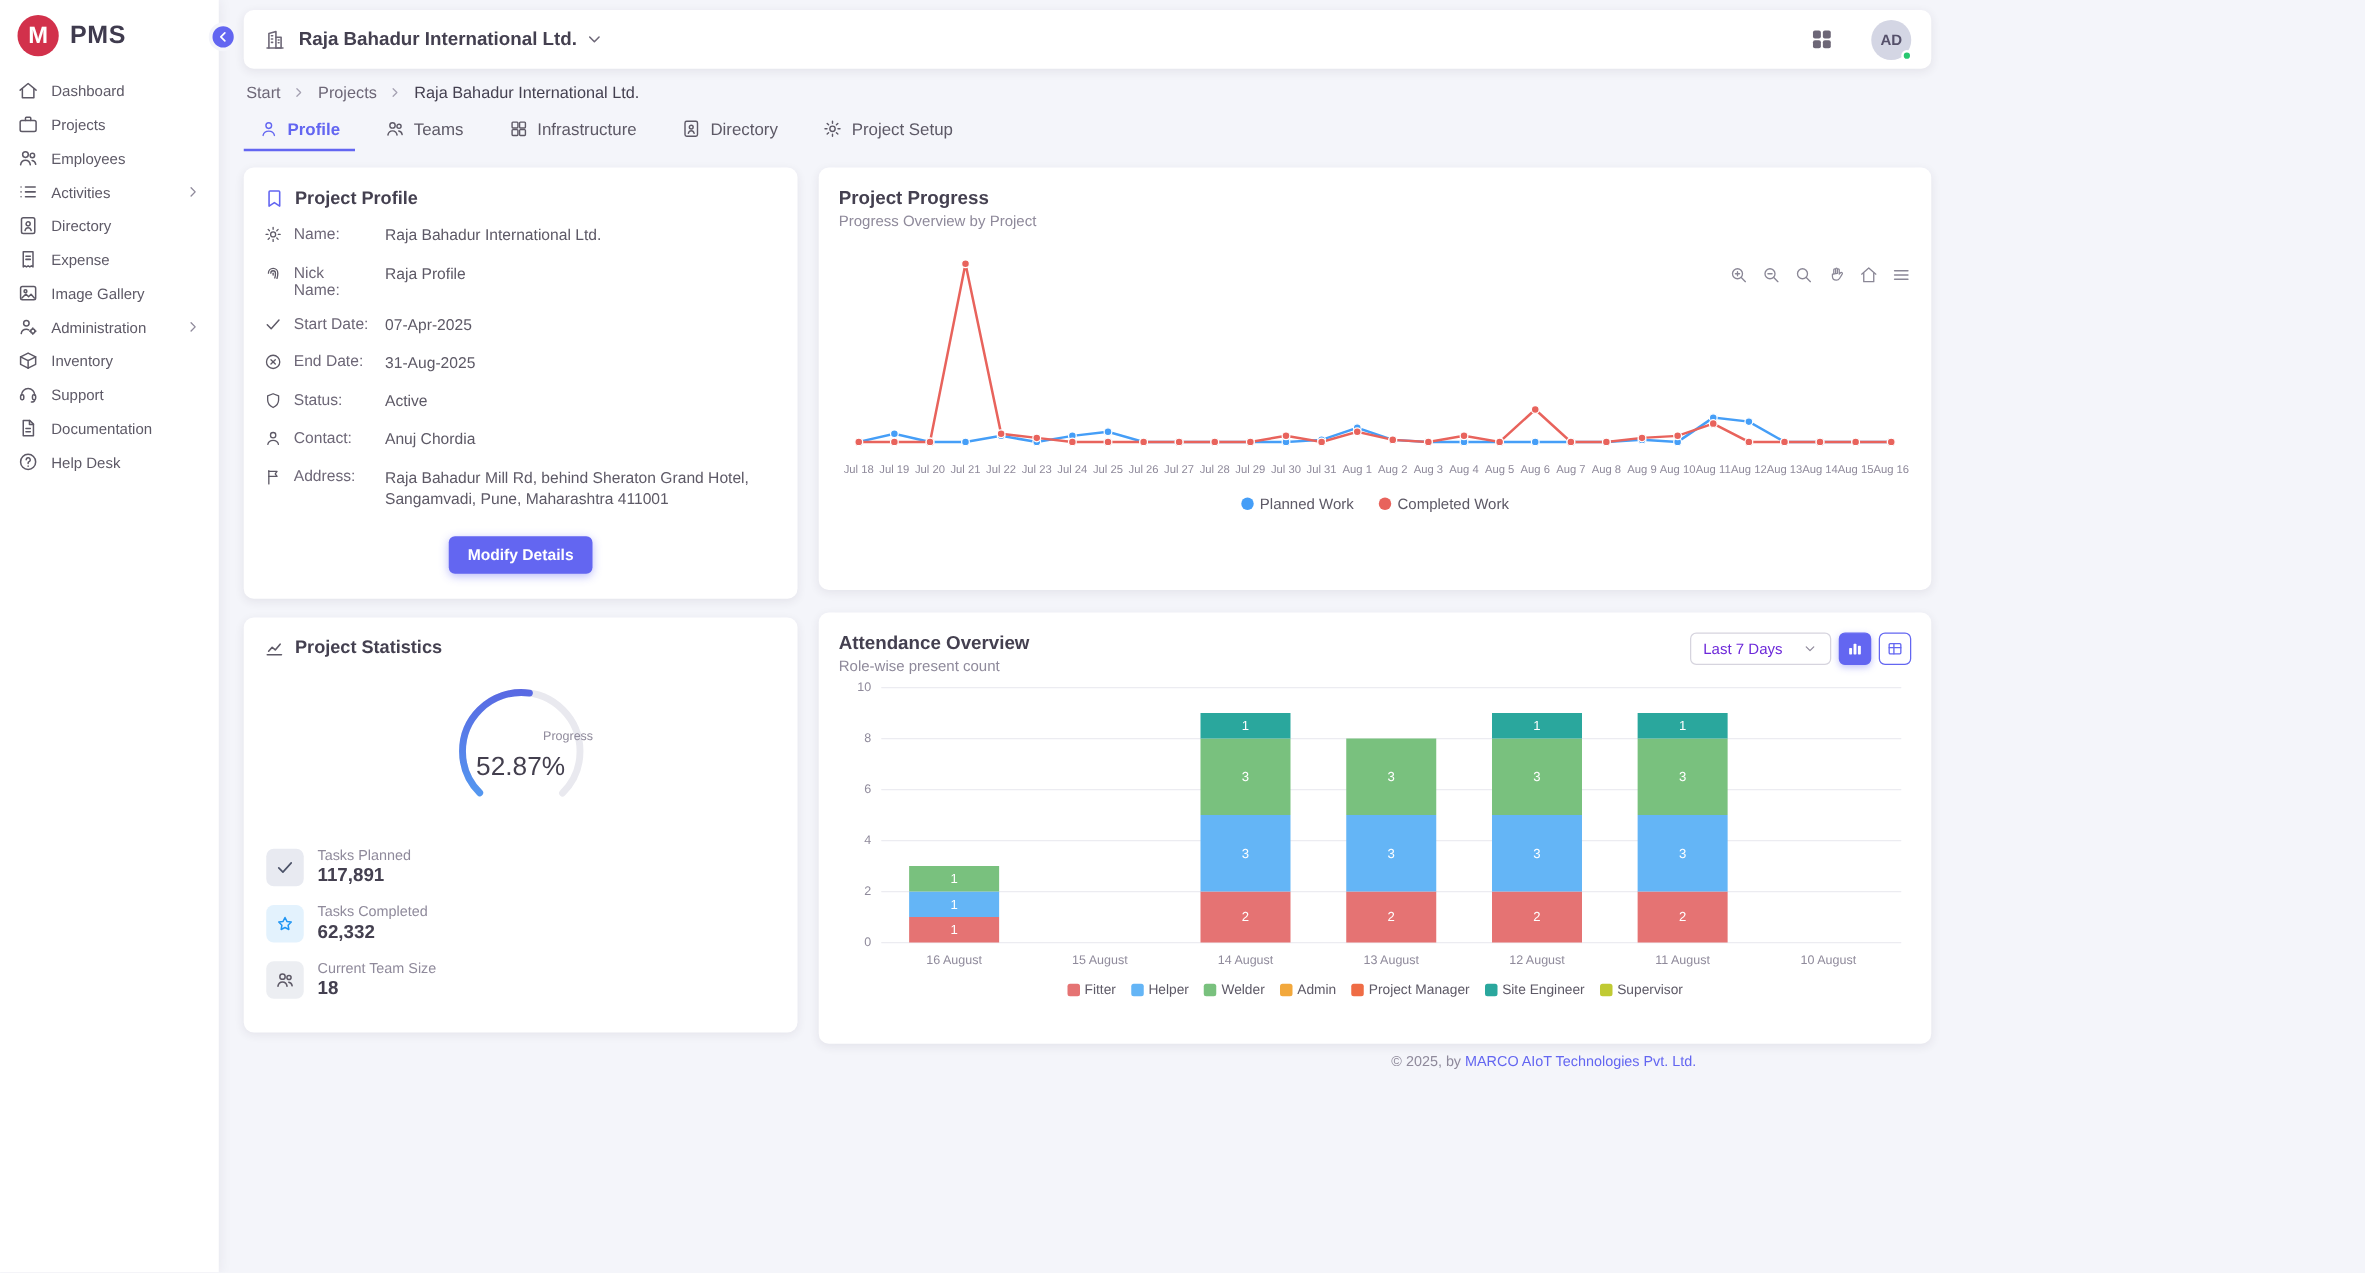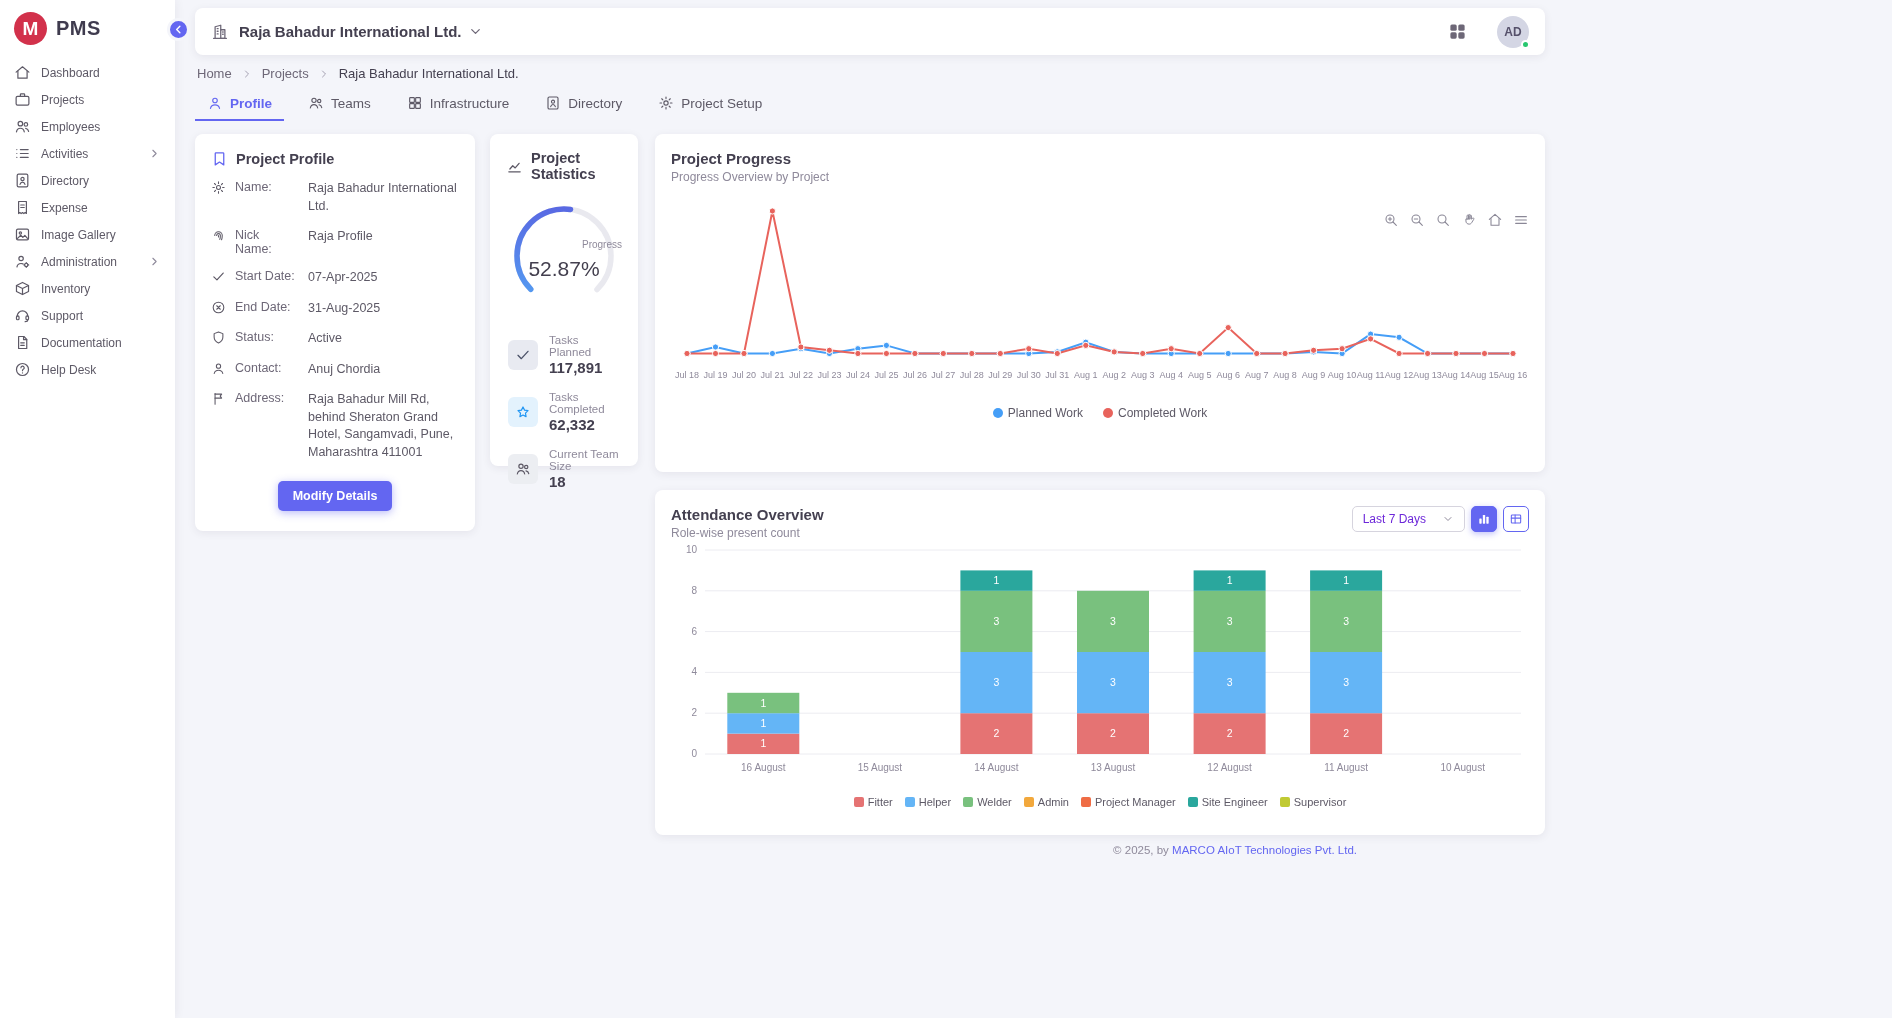--- a/index.html
+++ b/index.html
@@ -51,21 +51,21 @@
   .crumb { cursor:pointer; }
   .crumb.current { color:#444050; cursor:default; }
 
   .tabs { display:flex; gap:12px; margin-bottom:13px; }
   .tab { display:flex; align-items:center; gap:7px; padding:8px 12px; font-size:13.5px; color:#5d5966;
     cursor:pointer; border-bottom:2px solid transparent; }
   .tab.active { color:#6366f1; font-weight:600; border-bottom-color:#6366f1; }
   .tab .t-icon { display:flex; }
 
   .content { display:flex; gap:17px; align-items:flex-start; }
-  .col-left { width:443px; display:flex; flex-direction:row; gap:15px; }
+  .col-left { width:443px; display:flex; flex-direction:column; gap:15px; }
   .col-right { width:890px; display:flex; flex-direction:column; gap:18px;justify-content:space-between; }
 
   .card-title-row { display:flex; align-items:center; gap:8px; }
   .card-title { font-size:14.5px; font-weight:700; color:#444050; }
   .sub { font-size:12px; color:#8f8a9b; margin-top:3px; }
 
   
   .field-row { display:flex; align-items:flex-start; gap:9px; margin-top:13px; font-size:12.5px; }
   .field-icon { color:#5d5966; display:flex; flex-shrink:0; }
   .field-label { width:64px; color:#6d6777; flex-shrink:0; }
@@ -89,21 +89,21 @@
 
   
   .progress-card { height:338px; position:relative; }
   .ranges { display:flex; gap:6px; margin-top:13px; }
   .range-btn { font-size:10px; padding:3px 7px; border:1px solid #e3e1ea; border-radius:4px; background:#fff;
     color:#6d6777; cursor:pointer; font-family:inherit; }
   .range-btn.active { background:#e8e7fd; border-color:#d5d4f8; color:#6366f1; font-weight:700; }
   .apex-toolbar { position:absolute; top:78px; right:16px; display:flex; gap:10px; color:#8a8796; }
   .tb { cursor:pointer; display:flex; }
   #line-chart { margin-top:2px; }
-  .legend-row { display:flex; justify-content:center; gap:20px; font-size:12px; color:#5d5966; margin-top:12px; flex-wrap:wrap; }
+  .legend-row { display:flex; justify-content:center; gap:20px; font-size:12px; color:#5d5966; margin-top:2px; flex-wrap:wrap; }
   .legend-item { display:inline-flex; align-items:center; cursor:pointer; }
   .legend-dot { width:10px; height:10px; border-radius:50%; display:inline-block; margin-right:5px; }
   .legend-sq { width:10px; height:10px; border-radius:2px; display:inline-block; margin-right:4px; }
 
   
   .attendance-card { height:345px; position:relative; }
   .att-header { display:flex; justify-content:space-between; align-items:flex-start; }
   .att-controls { display:flex; gap:6px; align-items:center; }
   .select-box { display:flex; align-items:center; gap:16px; border:1px solid #d6d4de; border-radius:5px;
     padding:5px 10px; font-size:12px; color:#6d28d9; cursor:pointer; background:#fff; }
@@ -294,21 +294,21 @@
             </svg>
           </button>
         <span class="avatar">
             <span>AD</span>
             <span class="online-dot"></span>
           </span>
       </span>
     </header>
 
     <div class="breadcrumb">
-      <span class="crumb">Home</span>
+      <span class="crumb">Start</span>
       <span class="sep">
           <svg width="12" height="12" viewBox="0 0 24 24" fill="none" stroke="currentColor" stroke-width="2" stroke-linecap="round" stroke-linejoin="round">
             <path d="M9 6l6 6-6 6"></path>
           </svg>
         </span>
       <span class="crumb">Projects</span>
       <span class="sep">
           <svg width="12" height="12" viewBox="0 0 24 24" fill="none" stroke="currentColor" stroke-width="2" stroke-linecap="round" stroke-linejoin="round">
             <path d="M9 6l6 6-6 6"></path>
           </svg>

